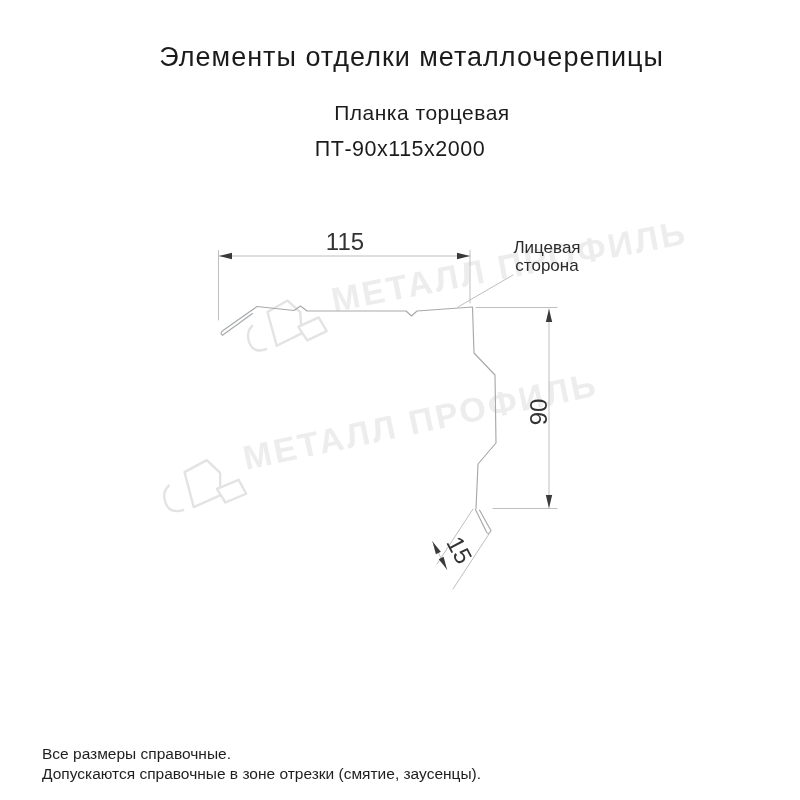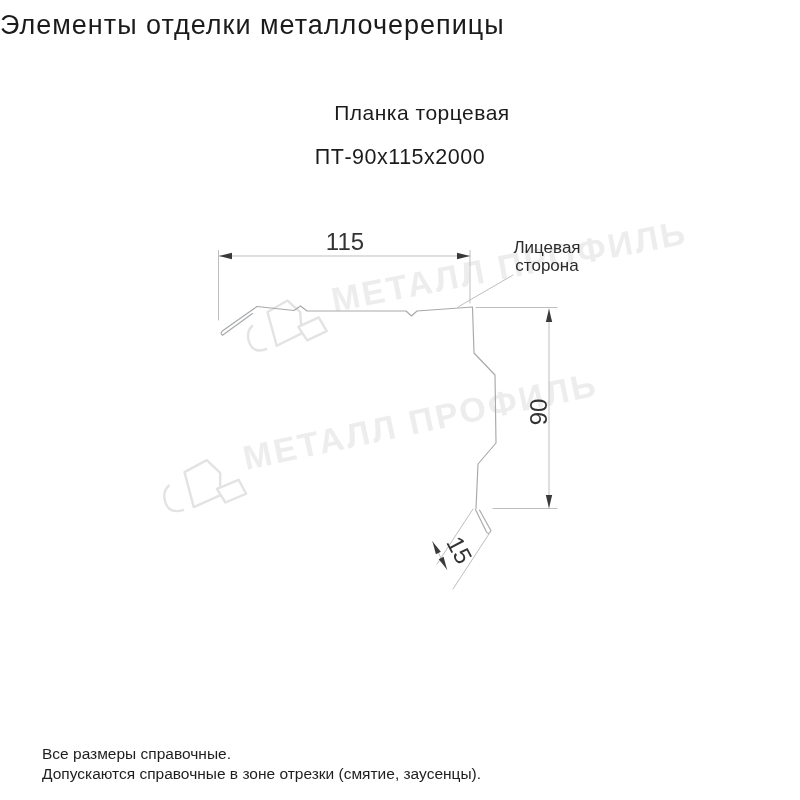--- a/index.html
+++ b/index.html
@@ -3,30 +3,30 @@
 <meta charset="utf-8">
 <style>
   html,body{margin:0;padding:0;}
   body{
     width:800px;height:800px;background:#ffffff;
     font-family:"Liberation Sans","DejaVu Sans",sans-serif;
     position:relative;overflow:hidden;color:#1b1b1b;
   }
   .canvas{position:absolute;inset:0;width:800px;height:800px;background:#fff;}
   .title{
-    position:absolute;top:10px;left:0;width:664px;text-align:left;
+    position:absolute;top:42px;left:0;width:664px;text-align:right;
     font-size:27px;letter-spacing:1px;color:#1b1b1b;
   }
   .product-name{
     position:absolute;top:101px;left:0;width:800px;text-align:center;
     font-size:21px;letter-spacing:.5px;color:#1b1b1b;padding-left:22px;
   }
   .product-code{
     position:absolute;top:137px;left:0;width:800px;text-align:center;
-    font-size:21.5px;letter-spacing:.5px;color:#1b1b1b;margin-top:8px;
+    font-size:21.5px;letter-spacing:.5px;color:#1b1b1b;
   }
   svg.drawing{position:absolute;left:0;top:0;width:800px;height:800px;}
   .wm-text{
     font-family:"Liberation Sans",sans-serif;font-weight:bold;
     font-size:34px;letter-spacing:2.5px;fill:#ededed;
   }
   .wm-shape{fill:#ffffff;stroke:#e3e3e3;stroke-width:2.4;stroke-linejoin:round;}
   .profile{fill:none;stroke:#a6a9ab;stroke-width:1.15;stroke-linejoin:round;stroke-linecap:round;}
   .thin{fill:none;stroke:#b9bbbd;stroke-width:0.95;stroke-linecap:round;}
   .arrow{fill:#3a3a3a;stroke:none;}

